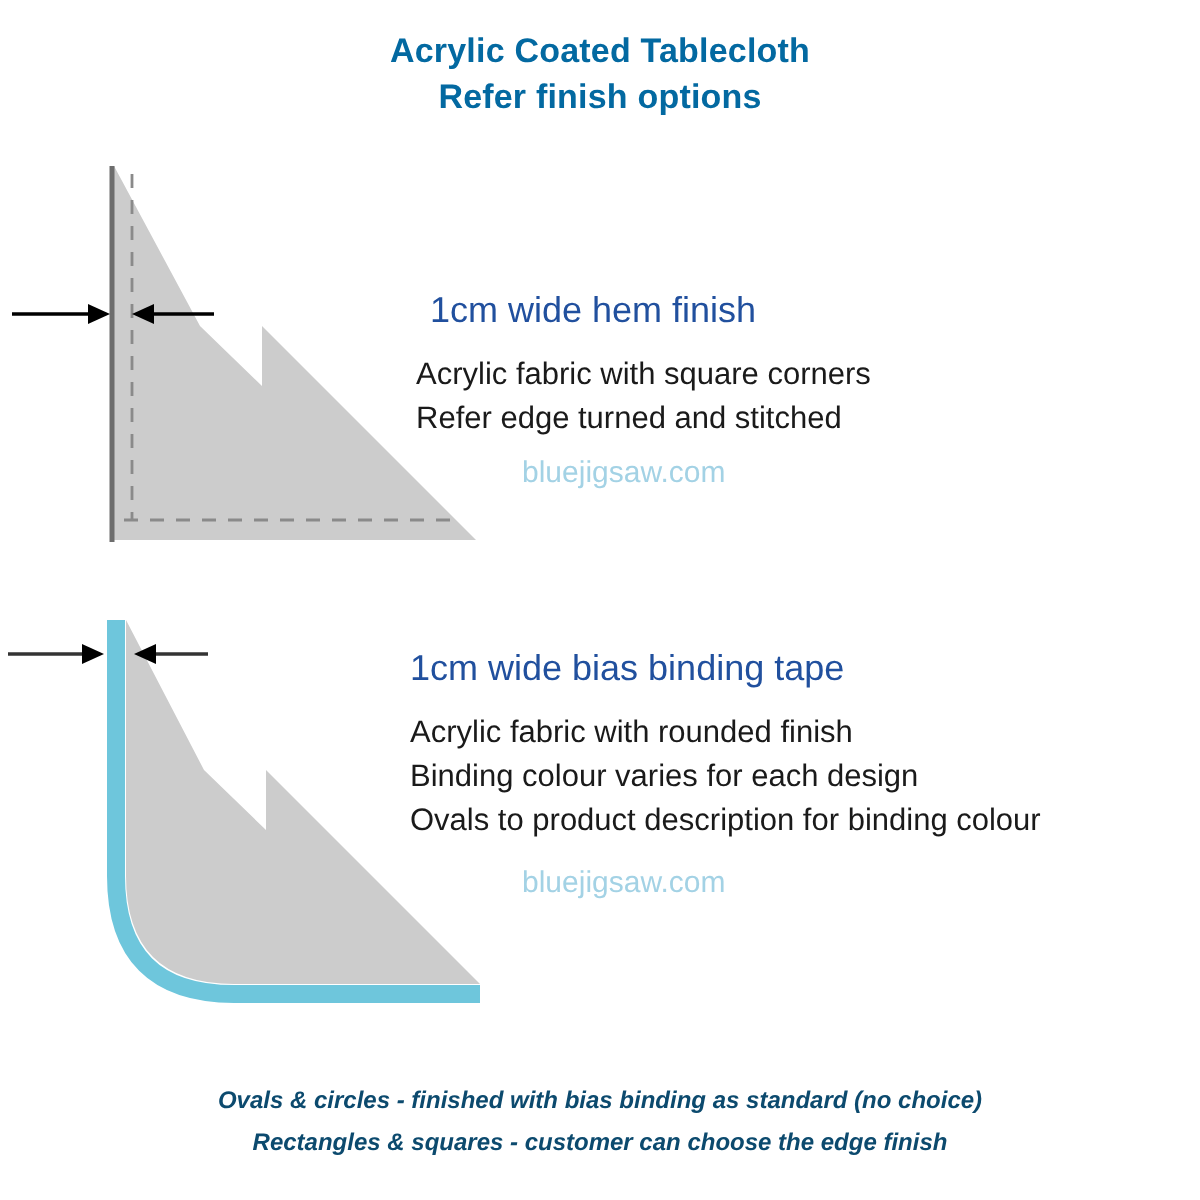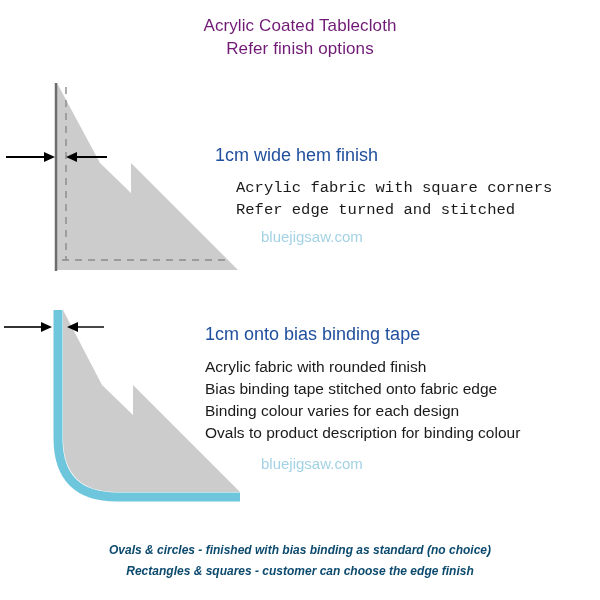--- a/index.html
+++ b/index.html
@@ -20,24 +20,24 @@
   
   .title-block {
     position: absolute;
     top: 14px;
     left: 0;
     width: 600px;
     text-align: center;
   }
   .title-line {
     font-size: 17px;
-    font-weight: normal;
+    font-weight: bold;
     line-height: 23px;
     letter-spacing: 0.1px;
-    color: #701a75;
+    color: #0369a1;
   }
 
   
   .diagram {
     position: absolute;
     left: 0;
   }
   #diagram-hem { top: 70px; width: 250px; height: 215px; }
   #diagram-bias { top: 300px; width: 260px; height: 215px; }
   .diagram svg { display: block; }
@@ -58,21 +58,21 @@
     white-space: nowrap;
   }
   #text-hem .section-heading { margin-left: 7px; }
 
   .section-body {
     font-size: 15.5px;
     line-height: 22px;
     color: #1a1a1a;
   }
   .section-body .line { white-space: nowrap; }
-  #text-hem .section-body { margin-left: 28px; font-family: Liberation Mono, monospace; }
+  #text-hem .section-body { margin-left: 0; }
 
   .brand {
     font-size: 15px;
     color: #a3d2e5;
     line-height: 22px;
     margin-top: 5px;
     white-space: nowrap;
   }
   #text-hem .brand  { margin-left: 53px; }
   #text-bias .brand { margin-left: 56px; margin-top: 9px; }
@@ -159,24 +159,23 @@
       </g>
 
       <g>
         <line x1="104" y1="27" x2="76" y2="27" stroke="#333" stroke-width="1.8"></line>
         <polygon points="67,27 78,22 78,32" fill="#000"></polygon>
       </g>
     </svg>
   </div>
 
   <div class="section-text" id="text-bias">
-    <div class="section-heading">1cm onto bias binding tape</div>
+    <div class="section-heading">1cm wide bias binding tape</div>
     <div class="section-body">
       <div class="line">Acrylic fabric with rounded finish</div>
-      <div class="line">Bias binding tape stitched onto fabric edge</div>
       <div class="line">Binding colour varies for each design</div>
       <div class="line">Ovals to product description for binding colour</div>
     </div>
     <div class="brand">bluejigsaw.com</div>
   </div>
 
   <div class="footer">
     <div class="line">Ovals &amp; circles - finished with bias binding as standard (no choice)</div>
     <div class="line">Rectangles &amp; squares - customer can choose the edge finish</div>
   </div>

